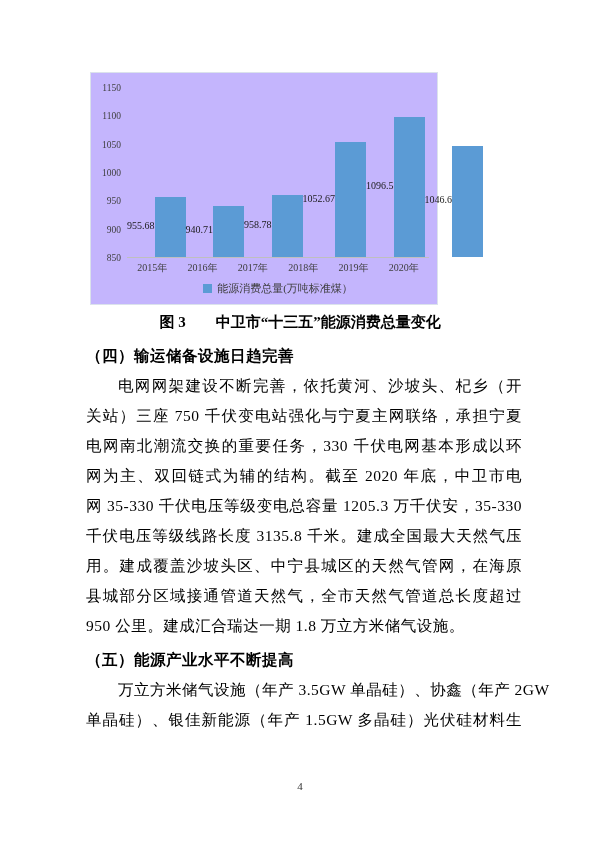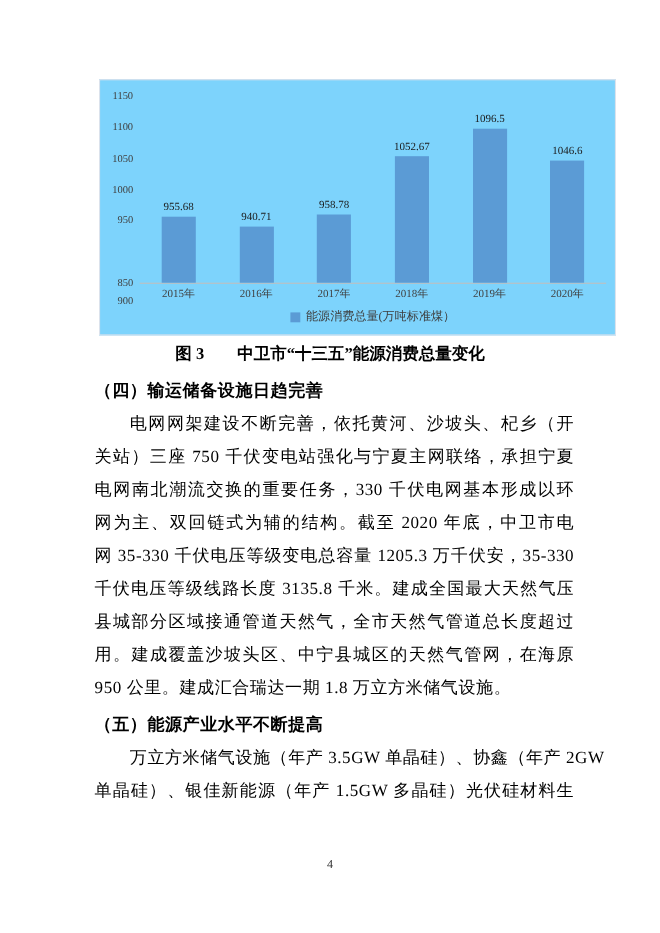--- a/index.html
+++ b/index.html
@@ -11,23 +11,23 @@
     overflow: hidden;
     font-family: "Liberation Serif", "DejaVu Serif", serif;
     color: #000;
   }
   .page { position: absolute; inset: 0; background: #fff; }
 
   
   .chart-box {
     position: absolute;
     left: 90px; top: 72px;
-    width: 470px; height: 233px;
+    width: 348px; height: 233px;
     border: 1px solid #dbe2ec;
-    background: #7dd3fc;
+    background: #c4b5fd;
     padding-top: 15px;
   }
   .chart-flex { display: flex; padding-left: 2px; padding-right: 8px; }
   .y-axis {
     width: 30px; margin-right: 4px;
     position: relative; height: 170px; flex: none;
   }
   .ytick {
     position: absolute; right: 2px;
     font-size: 9.5px; color: #3f3f3f;
@@ -35,21 +35,21 @@
     line-height: 10px; white-space: nowrap;
   }
   .plot { flex: 1; min-width: 0; }
   .bars-row {
     height: 170px;
     display: flex; align-items: flex-end; justify-content: space-around;
     border-bottom: 1px solid #bfbfbf;
   }
   .bar-col {
     flex: 1 0 0;
-    display: flex; flex-direction: column;
+    display: flex; flex-direction: row;
     align-items: center; justify-content: flex-end;
   }
   .bar-value {
     font-size: 10px; color: #1a1a1a;
     margin-bottom: 3px; line-height: 11px; white-space: nowrap;
   }
   .bar { width: 31px; }
   .cats-row { display: flex; justify-content: center; margin-top: 4px; }
   .cat {
     flex: 1 0 0; text-align: center;
@@ -94,21 +94,21 @@
 <div class="page">
 
   <div class="chart-box">
     <div class="chart-flex">
       <div class="y-axis">
           <div class="ytick" style="top: -5px;">1150</div>
           <div class="ytick" style="top: 23.3333px;">1100</div>
           <div class="ytick" style="top: 51.6667px;">1050</div>
           <div class="ytick" style="top: 80px;">1000</div>
           <div class="ytick" style="top: 108.333px;">950</div>
-          <div class="ytick" style="top: 136.667px; margin-top: 44px;">900</div>
+          <div class="ytick" style="top: 136.667px;">900</div>
           <div class="ytick" style="top: 165px;">850</div>
         </div>
       <div class="plot">
         <div class="bars-row" style="border-bottom-color: rgb(191, 191, 191);">
             <div class="bar-col">
               <div class="bar-value">955.68</div>
               <div class="bar" style="height: 59.9px; background: rgb(91, 155, 213);"></div>
             </div>
             <div class="bar-col">
               <div class="bar-value">940.71</div>
@@ -150,22 +150,22 @@
   <div class="caption">图 3　　中卫市“十三五”能源消费总量变化</div>
 
   <div class="doc-body">
       <div class="sec-heading">（四）输运储备设施日趋完善</div>
       <div class="line indent">电网网架建设不断完善，依托黄河、沙坡头、杞乡（开</div>
       <div class="line">关站）三座 750 千伏变电站强化与宁夏主网联络，承担宁夏</div>
       <div class="line">电网南北潮流交换的重要任务，330 千伏电网基本形成以环</div>
       <div class="line">网为主、双回链式为辅的结构。截至 2020 年底，中卫市电</div>
       <div class="line">网 35-330 千伏电压等级变电总容量 1205.3 万千伏安，35-330</div>
       <div class="line">千伏电压等级线路长度 3135.8 千米。建成全国最大天然气压</div>
+      <div class="line">用。建成覆盖沙坡头区、中宁县城区的天然气管网，在海原</div>
       <div class="line">县城部分区域接通管道天然气，全市天然气管道总长度超过</div>
-      <div class="line">用。建成覆盖沙坡头区、中宁县城区的天然气管网，在海原</div>
       <div class="line no-stretch">950 公里。建成汇合瑞达一期 1.8 万立方米储气设施。</div>
       <div class="sec-heading">（五）能源产业水平不断提高</div>
       <div class="line indent">万立方米储气设施（年产 3.5GW 单晶硅）、协鑫（年产 2GW</div>
       <div class="line">单晶硅）、银佳新能源（年产 1.5GW 多晶硅）光伏硅材料生</div>
     </div>
 
   <div class="page-num">4</div>
 </div>
 
 </body></html>

